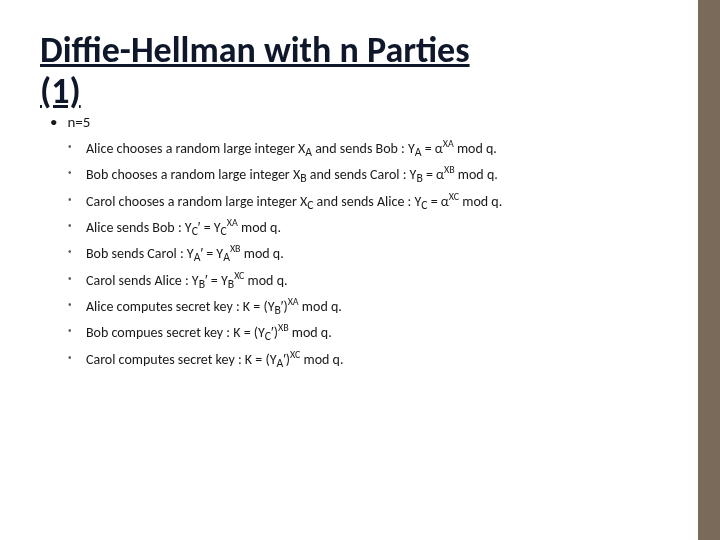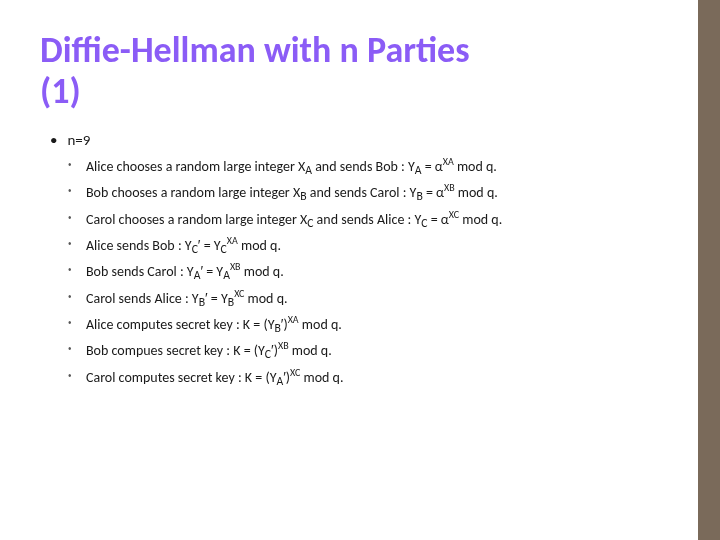--- a/index.html
+++ b/index.html
@@ -11,23 +11,23 @@
       font-family: 'Calibri', 'Segoe UI', Arial, sans-serif;
       overflow: hidden;
       display: flex;
       flex-direction: column;
       padding: 30px 40px 20px 40px;
     }
 
     .title {
       font-size: 36px;
       font-weight: bold;
-      color: #8b5cf6;
+      color: #0f172a;
       line-height: 1.15;
-      margin-bottom: 18px;
+      text-decoration: underline;
     }
 
     .main-bullet {
       font-size: 15px;
       color: #1a1a1a;
       margin-bottom: 6px;
       padding-left: 10px;
       display: flex;
       align-items: flex-start;
       gap: 6px;
@@ -82,21 +82,21 @@
 </head>
 <body>
 
 <div class="title">
   <span>Diffie-Hellman with n Parties</span><br>
   <span>(1)</span>
 </div>
 
 <div class="main-bullet">
   <span class="main-bullet-marker">•</span>
-  <span>n=9</span>
+  <span>n=5</span>
 </div>
 
 <div class="sub-bullets" id="sub-bullets-container">
 <div class="sub-bullet">
       <span class="sub-bullet-marker">•</span>
       <span class="sub-bullet-text">Alice chooses a random large integer X<sub>A</sub> and sends Bob : Y<sub>A</sub> = α<sup>XA</sup> mod q.</span>
     </div>
     <div class="sub-bullet">
       <span class="sub-bullet-marker">•</span>
       <span class="sub-bullet-text">Bob chooses a random large integer X<sub>B</sub> and sends Carol : Y<sub>B</sub> = α<sup>XB</sup> mod q.</span>

